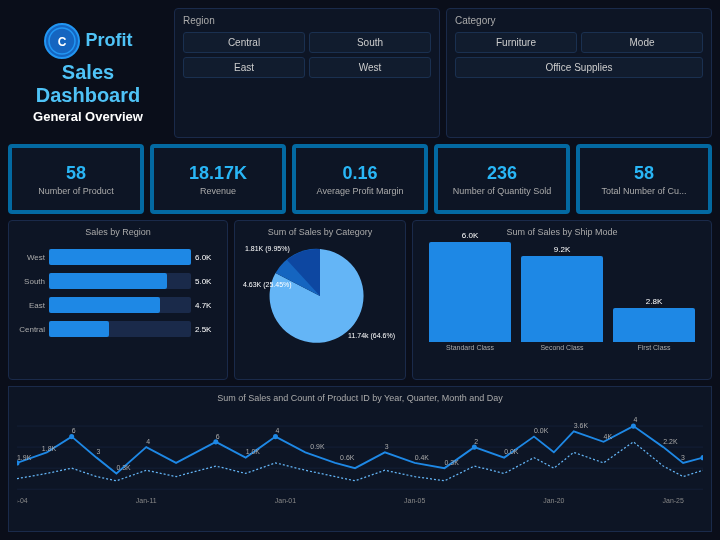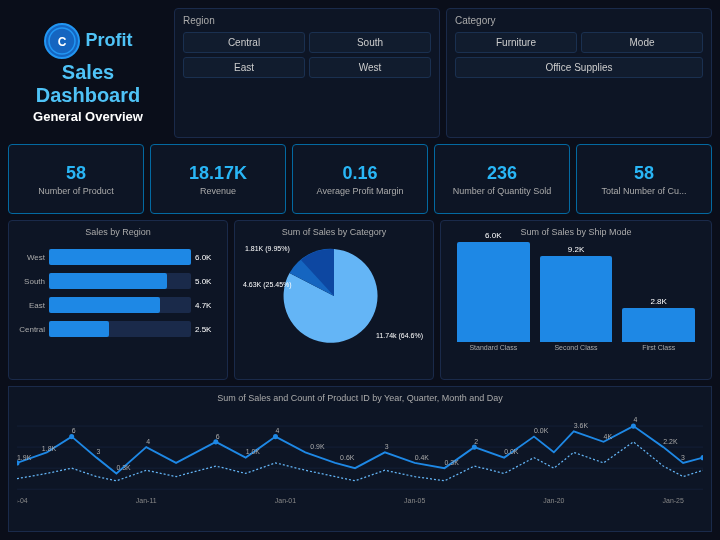--- a/index.html
+++ b/index.html
@@ -108,21 +108,21 @@
 
     
     .metrics-row {
       display: flex;
       gap: 6px;
       height: 70px;
     }
     .metric-card {
       flex: 1;
       background: #0d1525;
-      border: 1px solid #0369a1;
+      border: 4px solid #0369a1;
       border-radius: 4px;
       display: flex;
       flex-direction: column;
       align-items: center;
       justify-content: center;
       padding: 4px;
     }
     .metric-value {
       font-size: 18px;
       font-weight: bold;
@@ -192,21 +192,21 @@
     }
     .hbar-value {
       font-size: 8px;
       color: #fff;
       width: 24px;
       flex-shrink: 0;
     }
 
     
     .pie-chart-card {
-      width: 200px;
+      width: 172px;
     }
     .pie-container {
       display: flex;
       justify-content: center;
       align-items: center;
       height: 110px;
       position: relative;
     }
 
     

